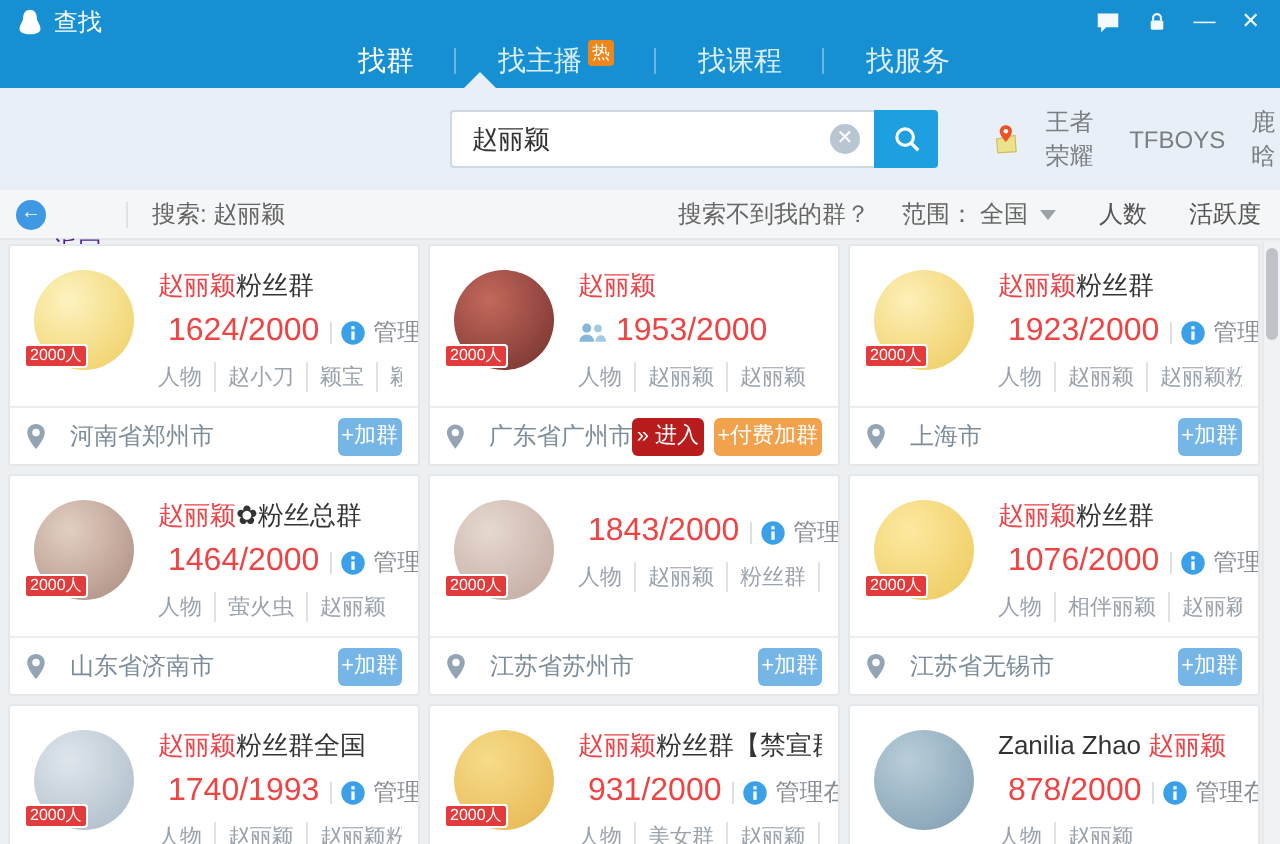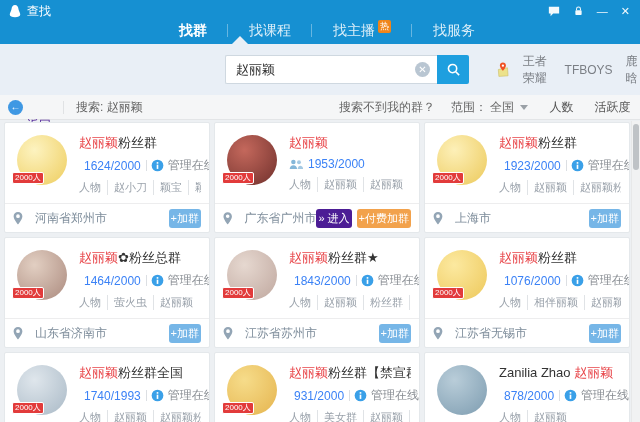--- a/index.html
+++ b/index.html
@@ -9,21 +9,21 @@
 
   
   .header { position:relative; height:44px; background:#1690d2; }
   .titlebar { height:18px; display:flex; justify-content:space-between; align-items:center; padding:4px 10px 0 8px; }
   .title-left { display:flex; align-items:center; gap:5px; color:#fff; font-size:12px; }
   .win-controls { display:flex; align-items:center; gap:13px; }
   .win-controls span, .win-controls svg { color:#fff; font-size:11px; line-height:11px; cursor:default; opacity:.95; }
   .nav { position:absolute; left:0; right:0; bottom:0; height:26px; display:flex; justify-content:center; padding-left:14px; }
   .nav-tab { position:relative; padding:0 21px; display:flex; align-items:center; color:rgba(255,255,255,.85); font-size:14px; cursor:pointer; }
   .nav-tab:not(:last-child)::after { content:""; position:absolute; right:0; top:6px; width:1px; height:13px; background:rgba(255,255,255,.35); }
-  .nav-tab.active { color:#fff; font-weight:bold; }
+  .nav-tab.active { color:#fff; font-weight:normal; }
   .nav-badge { display:inline-block; margin:-10px 0 0 3px; background:#f08519; color:#fff; font-size:9px; font-weight:normal; line-height:13px; padding:0 2px; border-radius:2px; }
   .notch { position:absolute; left:232px; bottom:0; width:0; height:0; border-left:8px solid transparent; border-right:8px solid transparent; border-bottom:8px solid #e9eff6; }
 
   
   .search-bar { height:51px; background:#e9eff6; display:flex; align-items:center; padding-left:225px; }
   .search-group { display:flex; height:29px; }
   .search-input-wrap { position:relative; width:212px; }
   .search-input-wrap input { width:100%; height:100%; border:1px solid #cfd8e0; border-right:none; padding:0 26px 0 10px; font-size:13px; color:#333; outline:none; border-radius:2px 0 0 2px; font-family:inherit; }
   .clear-icon { position:absolute; right:7px; top:7px; width:15px; height:15px; border-radius:50%; background:#b9c6d2; color:#fff; font-size:10px; line-height:15px; text-align:center; cursor:pointer; }
   .search-btn { width:32px; height:29px; background:#1e9fdf; border:none; border-radius:0 2px 2px 0; display:flex; align-items:center; justify-content:center; cursor:pointer; }
@@ -49,34 +49,34 @@
   .results { height:302px; overflow:hidden; padding:2px 10px 0 4px; display:grid; grid-template-columns:repeat(3,1fr); grid-auto-rows:111px; gap:4px; }
   .card { position:relative; background:#fff; border:1px solid #e4e8eb; border-radius:2px; overflow:hidden; cursor:pointer; }
   .card-top { padding:12px 8px 0 12px; display:flex; }
   .avatar { position:relative; width:50px; height:50px; border-radius:50%; flex:0 0 50px; }
   .cap-badge { position:absolute; left:-5px; bottom:1px; background:#e23b3b; border:1px solid #fff; color:#fff; font-size:8px; line-height:10px; padding:0 2px; border-radius:2px; white-space:nowrap; }
   .card-info { margin-left:12px; min-width:0; }
   .card-title { font-size:13px; line-height:15px; white-space:nowrap; overflow:hidden; }
   .t-red { color:#e8464a; }
   .t-dark { color:#333; }
   .meta-row { margin-top:7px; display:flex; align-items:center; gap:5px; white-space:nowrap; }
-  .member-count { color:#3b82f6; font-size:12px;text-align:right; }
+  .member-count { color:#ef4444; font-size:16px;text-align:right; }
   .meta-sep { width:1px; height:11px; background:#dcdfe3; }
   .admin-group { display:flex; align-items:center; gap:4px; }
   .admin-label { color:#878c92; font-size:12px; }
   .tags-row { margin-top:6px; font-size:11px; color:#9aa2ab; white-space:nowrap; overflow:hidden; }
   .tag { display:inline-block; }
   .tag + .tag { border-left:1px solid #e0e3e6; padding-left:6px; margin-left:6px; }
   .card-footer { position:absolute; left:0; right:0; bottom:0; height:29px; border-top:1px solid #ededee; display:flex; align-items:center; padding:0 8px; }
   .loc-group { display:flex; align-items:center; gap:12px; min-width:0; }
   .loc-label { color:#7d8c9a; font-size:12px; white-space:nowrap; }
   .card-buttons { margin-left:auto; display:flex; gap:5px; }
   .cbtn { height:19px; line-height:19px; padding:0 2px; border-radius:3px; font-size:11px; color:#fff; white-space:nowrap; }
   .cbtn.join { background:#76b6e7; }
-  .cbtn.enter { background:#4c1d95; }
+  .cbtn.enter { background:#b91c1c; }
   .cbtn.paid { background:#f2a24c; }
 
   
   .scrollbar { position:absolute; right:0; top:121px; width:9px; height:301px; background:#f1f2f3; border-left:1px solid #e7e8e9; }
   .scroll-thumb { position:absolute; left:1px; top:3px; width:6px; height:46px; background:#bfc3c7; border-radius:3px; }
   .watermark { position:absolute; left:336px; top:378px; font-size:25px; color:rgba(55,55,55,.82); white-space:nowrap; letter-spacing:1px; pointer-events:none; z-index:50; }
 </style>
 </head>
 <body>
 
@@ -101,26 +101,26 @@
         <span>—</span>
         <span>✕</span>
       </div>
     </div>
     <div class="nav">
         <div class="nav-tab active">
     <span>找群</span>
 
   </div>
         <div class="nav-tab">
-    <span>找课程</span>
-
-  </div>
-        <div class="nav-tab">
     <span>找主播</span>
     <span class="nav-badge">热</span>
+  </div>
+        <div class="nav-tab">
+    <span>找课程</span>
+
   </div>
         <div class="nav-tab">
     <span>找服务</span>
 
   </div>
       </div>
     <div class="notch"></div>
   </div>
 
   <div class="search-bar">
@@ -326,21 +326,20 @@
             <span class="cbtn join">+加群</span>
           </div>
     </div>
   </div>
       <div class="card">
     <div class="card-top">
       <div class="avatar" style="background: radial-gradient(circle at 35% 30%, rgb(230, 216, 208), rgb(191, 167, 158));">
         <span class="cap-badge">2000人</span>
       </div>
       <div class="card-info">
-        <div class="card-title"><span class="t-dark"></span><span class="t-red">赵丽颖</span><span class="t-dark">粉丝群★</span></div>
         <div class="meta-row">
           <svg width="14" height="11" viewBox="0 0 16 12" fill="#85b7d9">
                 <circle cx="5" cy="3.2" r="2.6"></circle>
                 <path d="M.8 11c0-2.6 1.9-4.2 4.2-4.2S9.2 8.4 9.2 11z"></path>
                 <circle cx="11.4" cy="3.4" r="2.2" opacity=".75"></circle>
                 <path d="M9.8 11c.3-2.3 1.6-3.7 3.2-3.7 1.7 0 2.9 1.4 3.2 3.7z" opacity=".75"></path>
               </svg>
           <span class="member-count">1843/2000</span>
           <div class="admin-group">
             <span class="meta-sep"></span>

